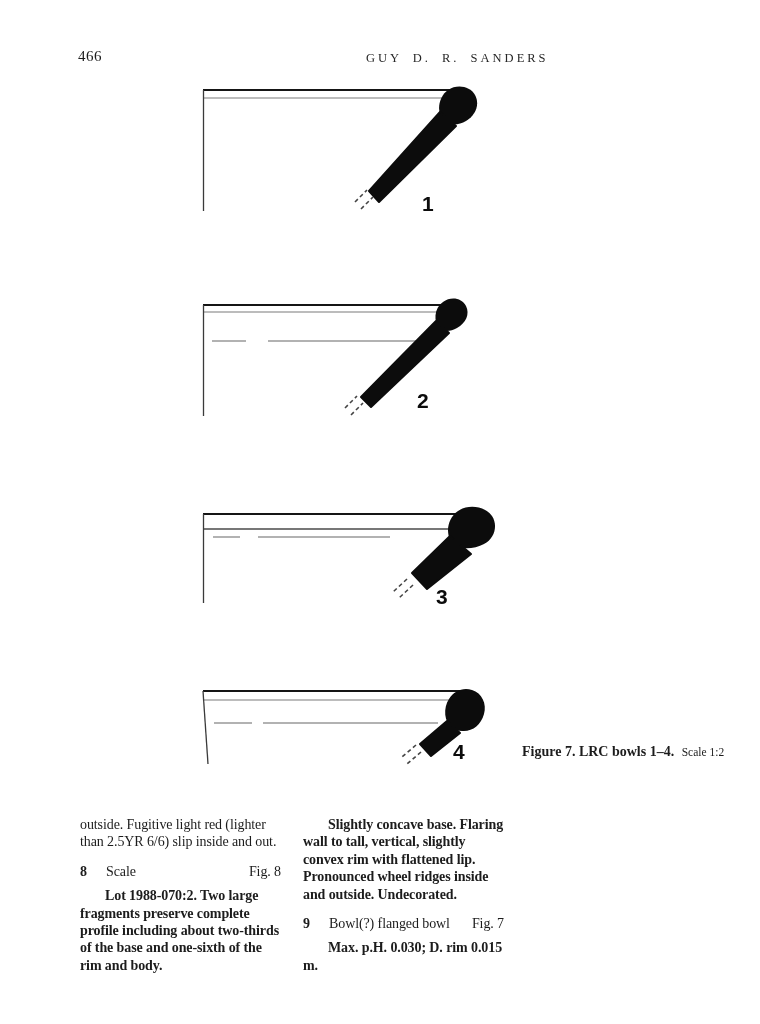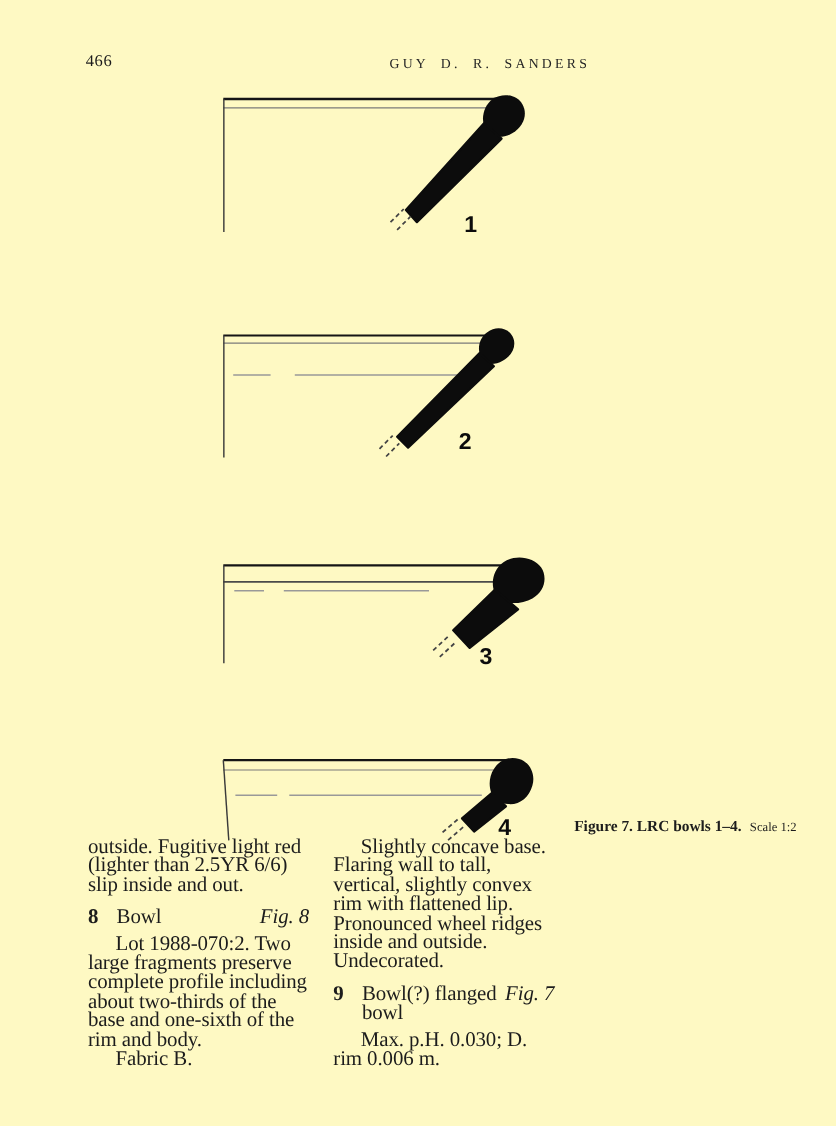--- a/index.html
+++ b/index.html
@@ -1,50 +1,50 @@
 <!DOCTYPE html>
 <html><head>
 <meta charset="utf-8">
 <style>
   html,body{margin:0;padding:0;background:#e8e8e8;}
   .page{
-    position:relative;width:760px;height:1024px;background:#fef9c3;
+    position:relative;width:760px;height:1024px;background:#ffffff;
     font-family:"Liberation Serif", serif;color:#1c1c1c;overflow:hidden;
     margin:0 auto;
   }
   
   .page-number{position:absolute;left:78px;top:48px;font-size:15px;letter-spacing:0.5px;}
   .running-head{
-    position:absolute;left:354px;top:51px;font-size:12.5px;
+    position:absolute;left:366px;top:51px;font-size:12.5px;
     letter-spacing:3px;word-spacing:5px;color:#262626;
   }
   
   .drawing{position:absolute;}
   .drawing svg{display:block;width:100%;height:100%;}
   .num-label{font-family:"Liberation Sans", sans-serif;font-weight:bold;font-size:21px;fill:#0c0c0c;}
   
   .fig-caption{
     position:absolute;left:522px;top:744px;white-space:nowrap;font-size:14px;
   }
   .fig-caption .cap-bold{font-weight:bold;}
   .fig-caption .cap-scale{font-size:11.5px;margin-left:4px;}
   
   .col{
-    position:absolute;top:761px;width:201px;
-    font-size:19px;line-height:17.4px;letter-spacing:-0.1px;
+    position:absolute;top:816px;width:201px;
+    font-size:14px;line-height:17.4px;letter-spacing:-0.1px;
   }
   .col-left{left:80px;}
   .col-right{left:303px;}
   .col p{margin:0;}
-  .col p.indent{text-indent:25px;}
+  .col p.indent{text-indent:25px;font-weight:bold;}
   .col p.runover{margin-bottom:12px;}
   .entry-head{display:flex;margin-bottom:7px;}
   .entry-no{font-weight:bold;width:26px;flex:none;}
   .entry-title{flex:1;}
-  .entry-fig{flex:none;font-style:italic;}
+  .entry-fig{flex:none;}
 </style>
 </head>
 <body>
 
 <div class="page">
 
   <div class="page-number">466</div>
   <div class="running-head">GUY D. R. SANDERS</div>
 
   <div class="drawing" style="left:200px;top:85px;width:285px;height:138px;">
@@ -100,30 +100,29 @@
 
   <div class="fig-caption">
     <span class="cap-bold">Figure 7. LRC bowls 1–4.</span>
     <span class="cap-scale">Scale 1:2</span>
   </div>
 
   <div class="col col-left">
     <p class="runover">outside. Fugitive light red (lighter than 2.5YR 6/6) slip inside and out.</p>
     <div class="entry-head">
       <span class="entry-no">8</span>
-      <span class="entry-title">Bowl</span>
+      <span class="entry-title">Scale</span>
       <span class="entry-fig">Fig. 8</span>
     </div>
     <p class="indent">Lot 1988-070:2. Two large fragments preserve complete profile including about two-thirds of the base and one-sixth of the rim and body.</p>
-    <p class="indent">Fabric B.</p>
   </div>
 
   <div class="col col-right">
     <p class="indent runover">Slightly concave base. Flaring wall to tall, vertical, slightly convex rim with flattened lip. Pronounced wheel ridges inside and outside. Undecorated.</p>
     <div class="entry-head">
       <span class="entry-no">9</span>
       <span class="entry-title">Bowl(?) flanged bowl</span>
       <span class="entry-fig">Fig. 7</span>
     </div>
-    <p class="indent">Max. p.H. 0.030; D. rim 0.006 m.</p>
+    <p class="indent">Max. p.H. 0.030; D. rim 0.015 m.</p>
   </div>
 
 </div>
 
 </body></html>

